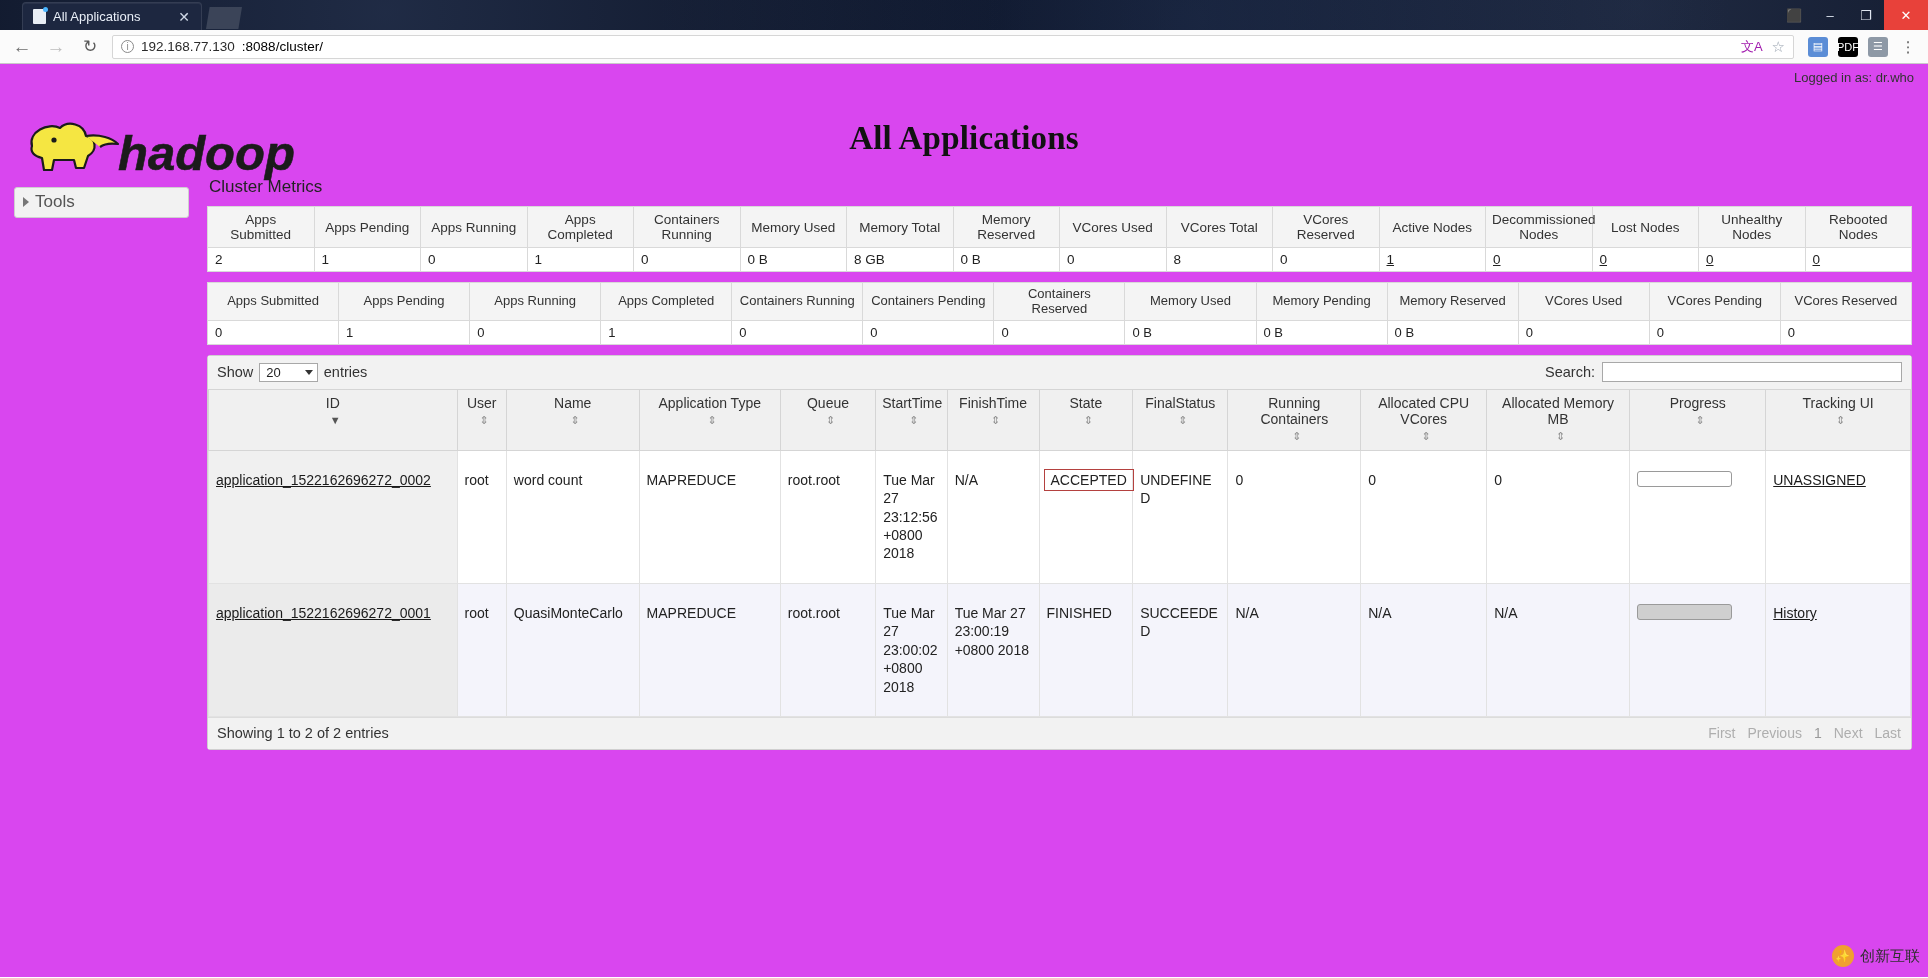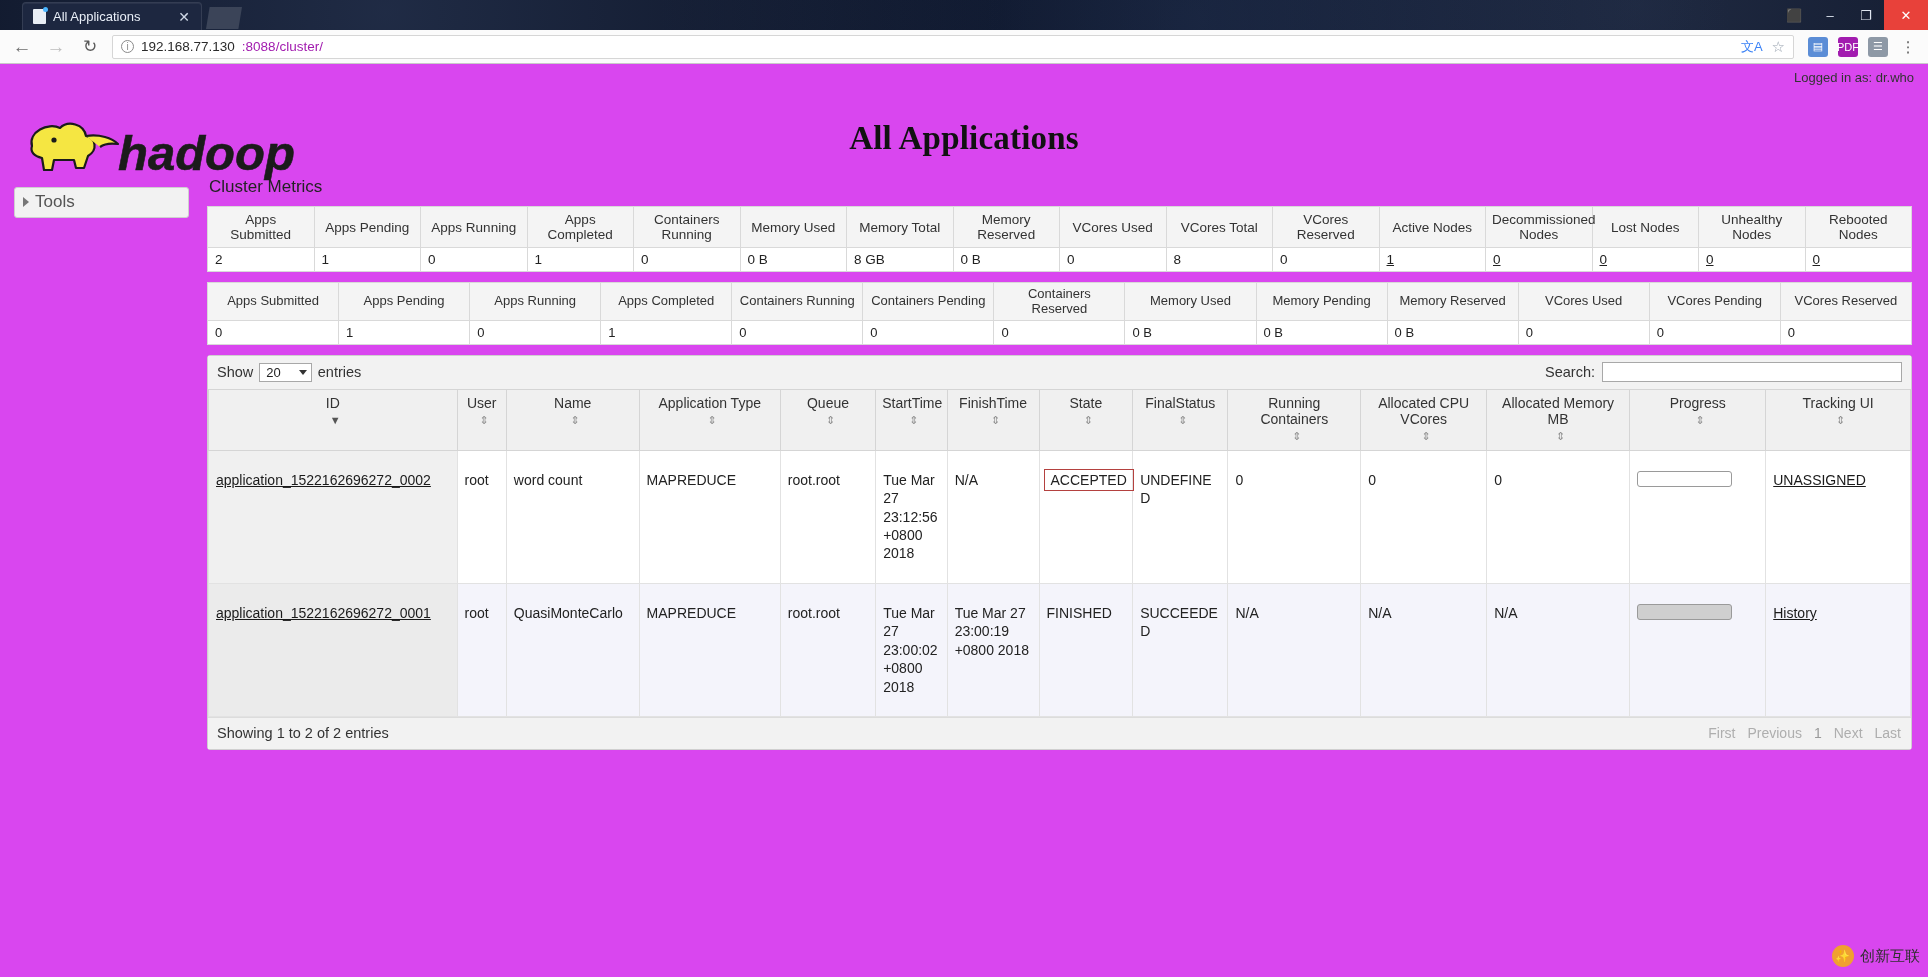--- a/index.html
+++ b/index.html
@@ -61,29 +61,29 @@
   .nav-btn.reload { color:#5b5b5b; font-size:17px; }
   .omnibox {
     flex:1 1 auto; height:24px; background:#fff; border:1px solid #d6d6d6; border-radius:2px;
     display:flex; align-items:center; padding:0 8px; gap:7px; font-size:13.5px; color:#222;
   }
   .info-icon {
     width:13px; height:13px; border:1px solid #8a8a8a; border-radius:50%;
     color:#8a8a8a; font-size:10px; line-height:11px; text-align:center; flex:0 0 auto;
   }
   .url-host { color:#2b2b2b; }
-  .url-rest { color:#a21caf;text-align:center; }
+  .url-rest { color:#000000;text-align:center; }
   .omni-right { margin-left:auto; display:flex; align-items:center; gap:9px; }
-  .translate-icon { color:#3b82f6; font-size:13px;text-align:right; }
+  .translate-icon { color:#a21caf; font-size:13px;text-align:right; }
   .star-icon { color:#9aa4b0; font-size:15px; }
   .ext-icons { display:flex; align-items:center; gap:10px; padding-left:4px; }
   .ext { width:20px; height:20px; border-radius:3px; display:flex; align-items:center;
          justify-content:center; font-size:11px; color:#fff; }
   .ext.blue { background:#5b8dd6; }
-  .ext.red  { background:#a21caf; }
+  .ext.red  { background:#000000; }
   .ext.gray { background:#8e99a6; }
   .ext.menu { background:transparent; color:#5d5d5d; font-size:15px; }
 
   
   .page { position:relative; width:100%; height:913px; background:#d946ef; }
   .logged-in {
     position:absolute; right:14px; top:6px; font-size:13px; color:#333;
   }
   .hadoop-logo {
     position:absolute; left:14px; top:52px; width:300px; height:68px;
@@ -136,21 +136,21 @@
   table.usermetrics td { font-size:13px; }
 
   
   .dt-wrap { border:1px solid #cfcfcf; border-radius:3px; background:#f2f2f2; padding:0; }
   .dt-top {
     display:flex; align-items:center; padding:6px 9px 7px 9px; background:#f2f2f2;
     font-size:14.5px; color:#333;
   }
   .dt-length { display:flex; align-items:center; gap:6px; }
   .select-box {
-    display:inline-flex; align-items:center; gap:18px; background:#fff; border:1px solid #a8a8a8;
+    display:inline-flex; align-items:center; gap:24px; background:#fff; border:1px solid #a8a8a8;
     height:19px; padding:0 4px 0 6px; font-size:13px; color:#222;
   }
   .select-box .arrow { width:0;height:0;border-left:4px solid transparent;border-right:4px solid transparent;
                        border-top:5px solid #333; }
   .dt-search { margin-left:auto; display:flex; align-items:center; gap:7px; }
   .search-input {
     width:300px; height:20px; background:#fff; border:1px solid #a8a8a8; padding:0 4px;
     font-size:13px; color:#222;
   }
 

